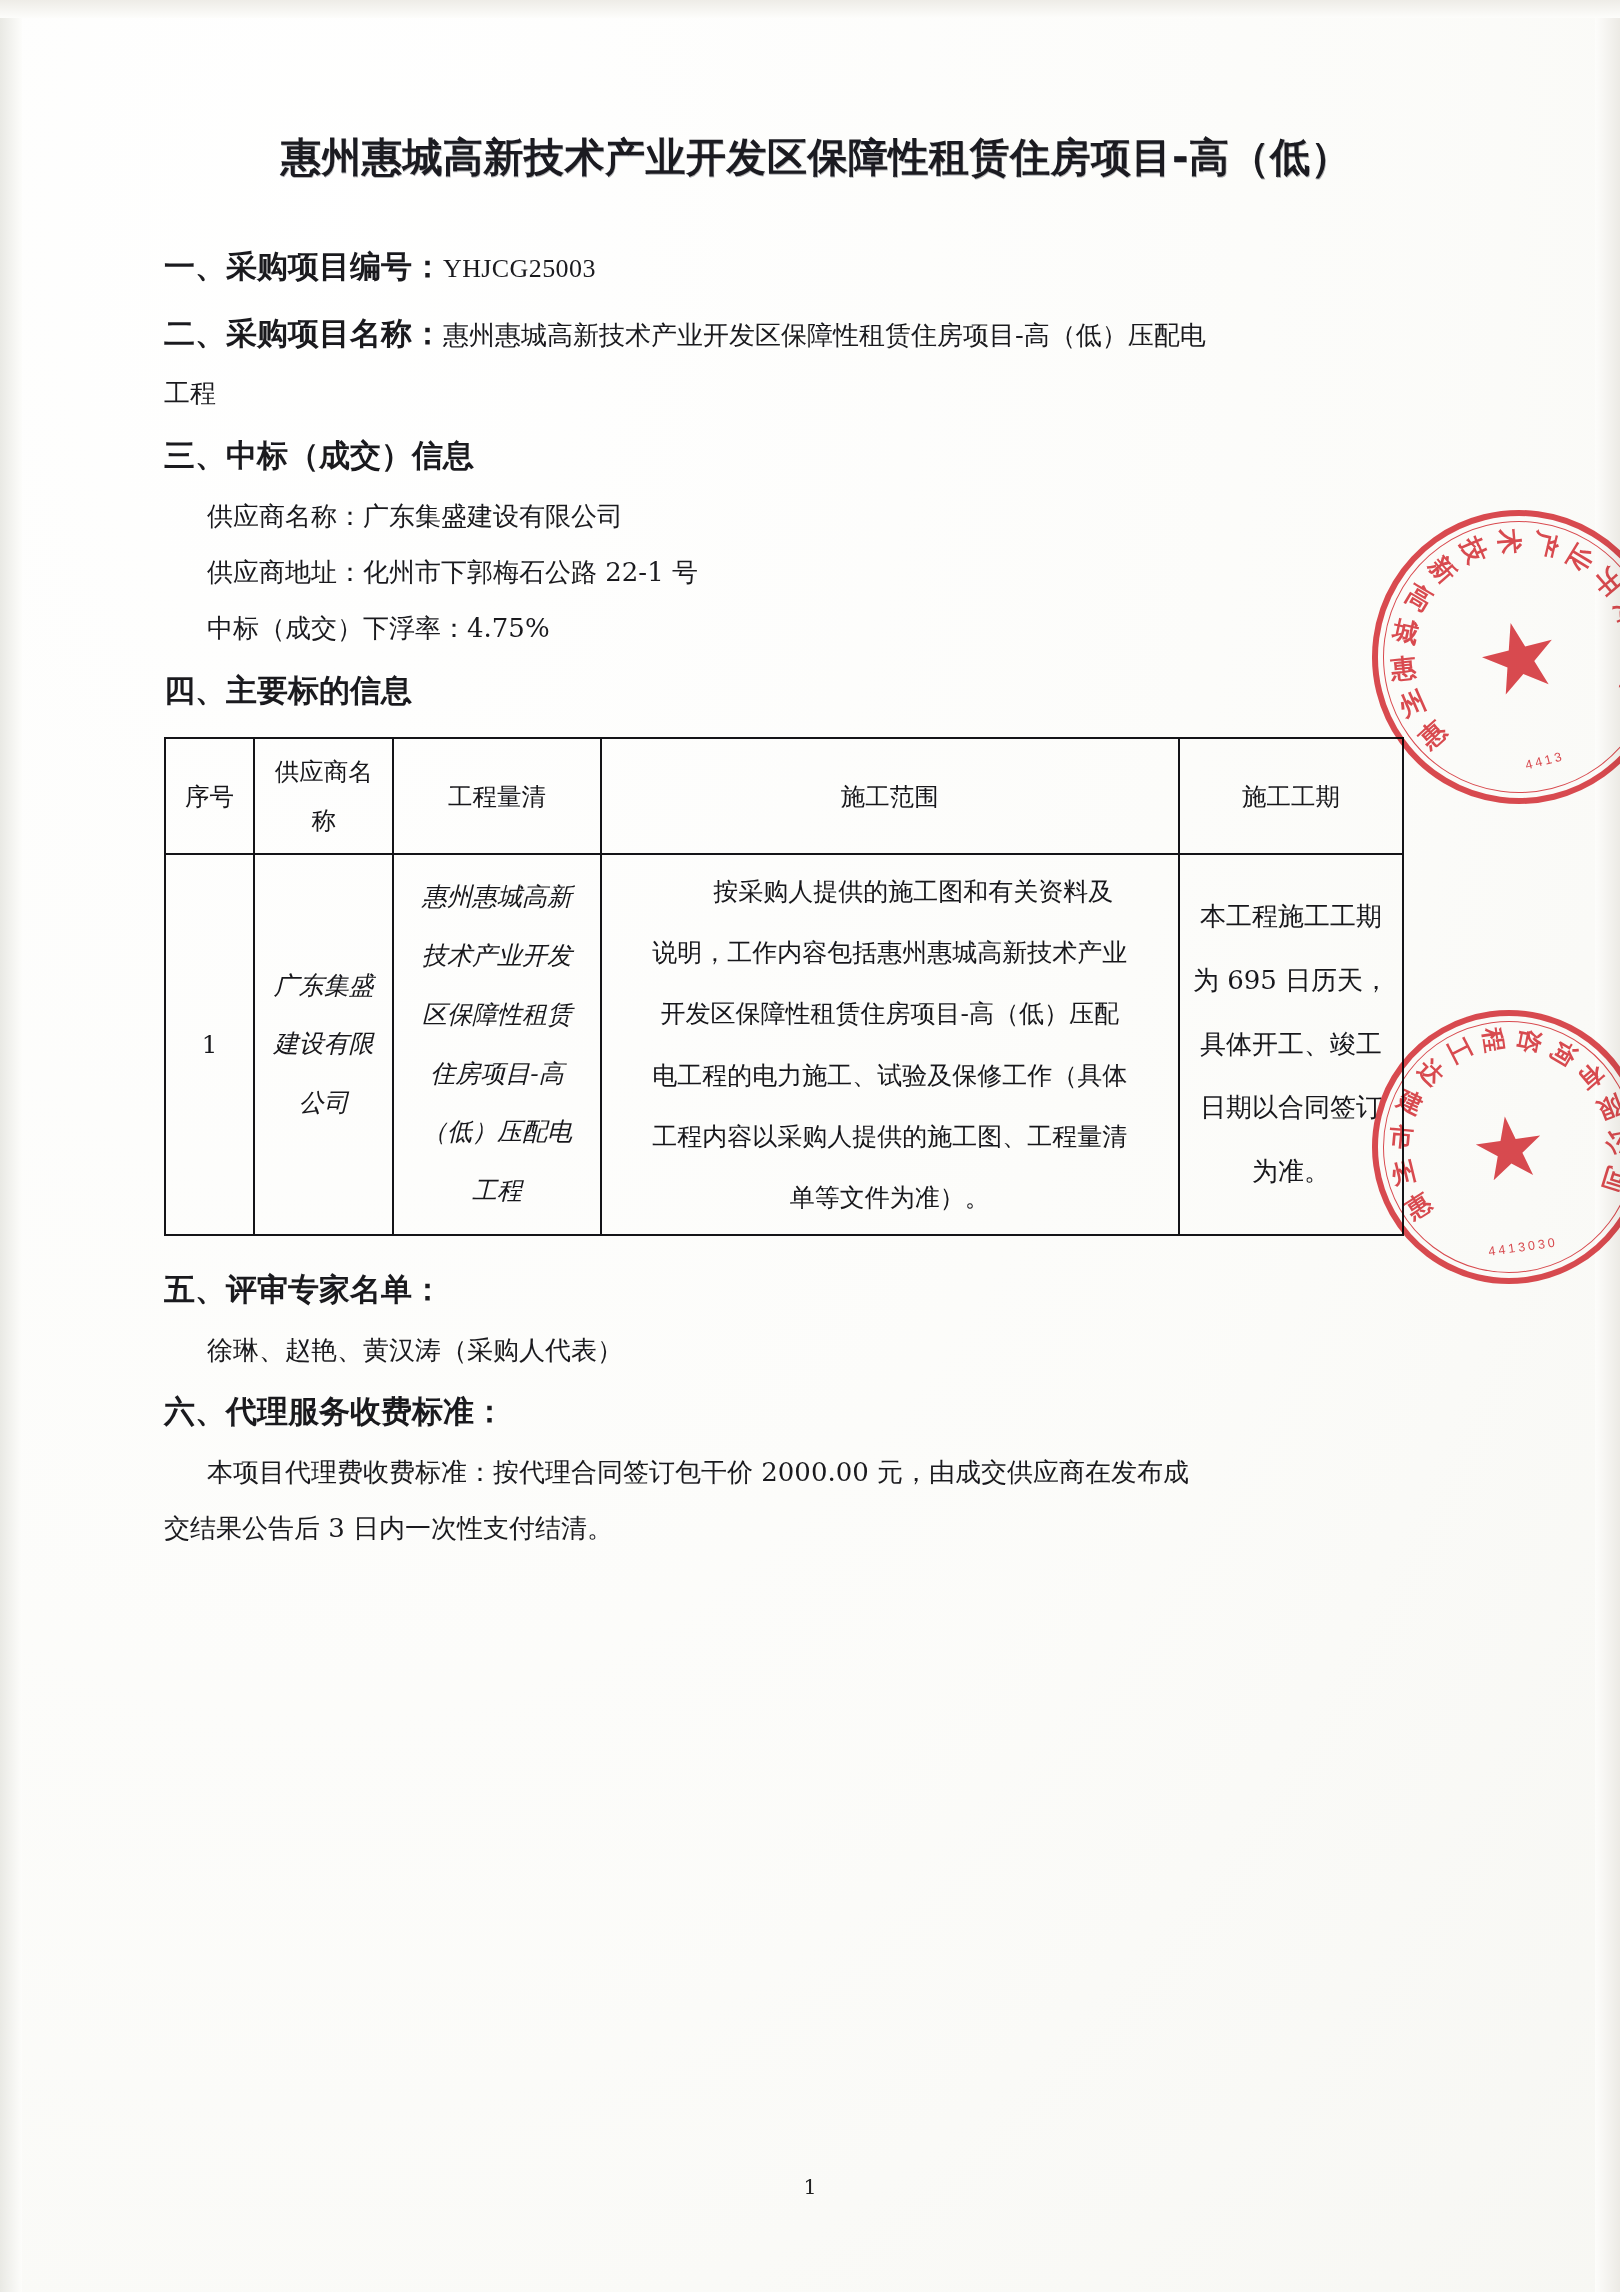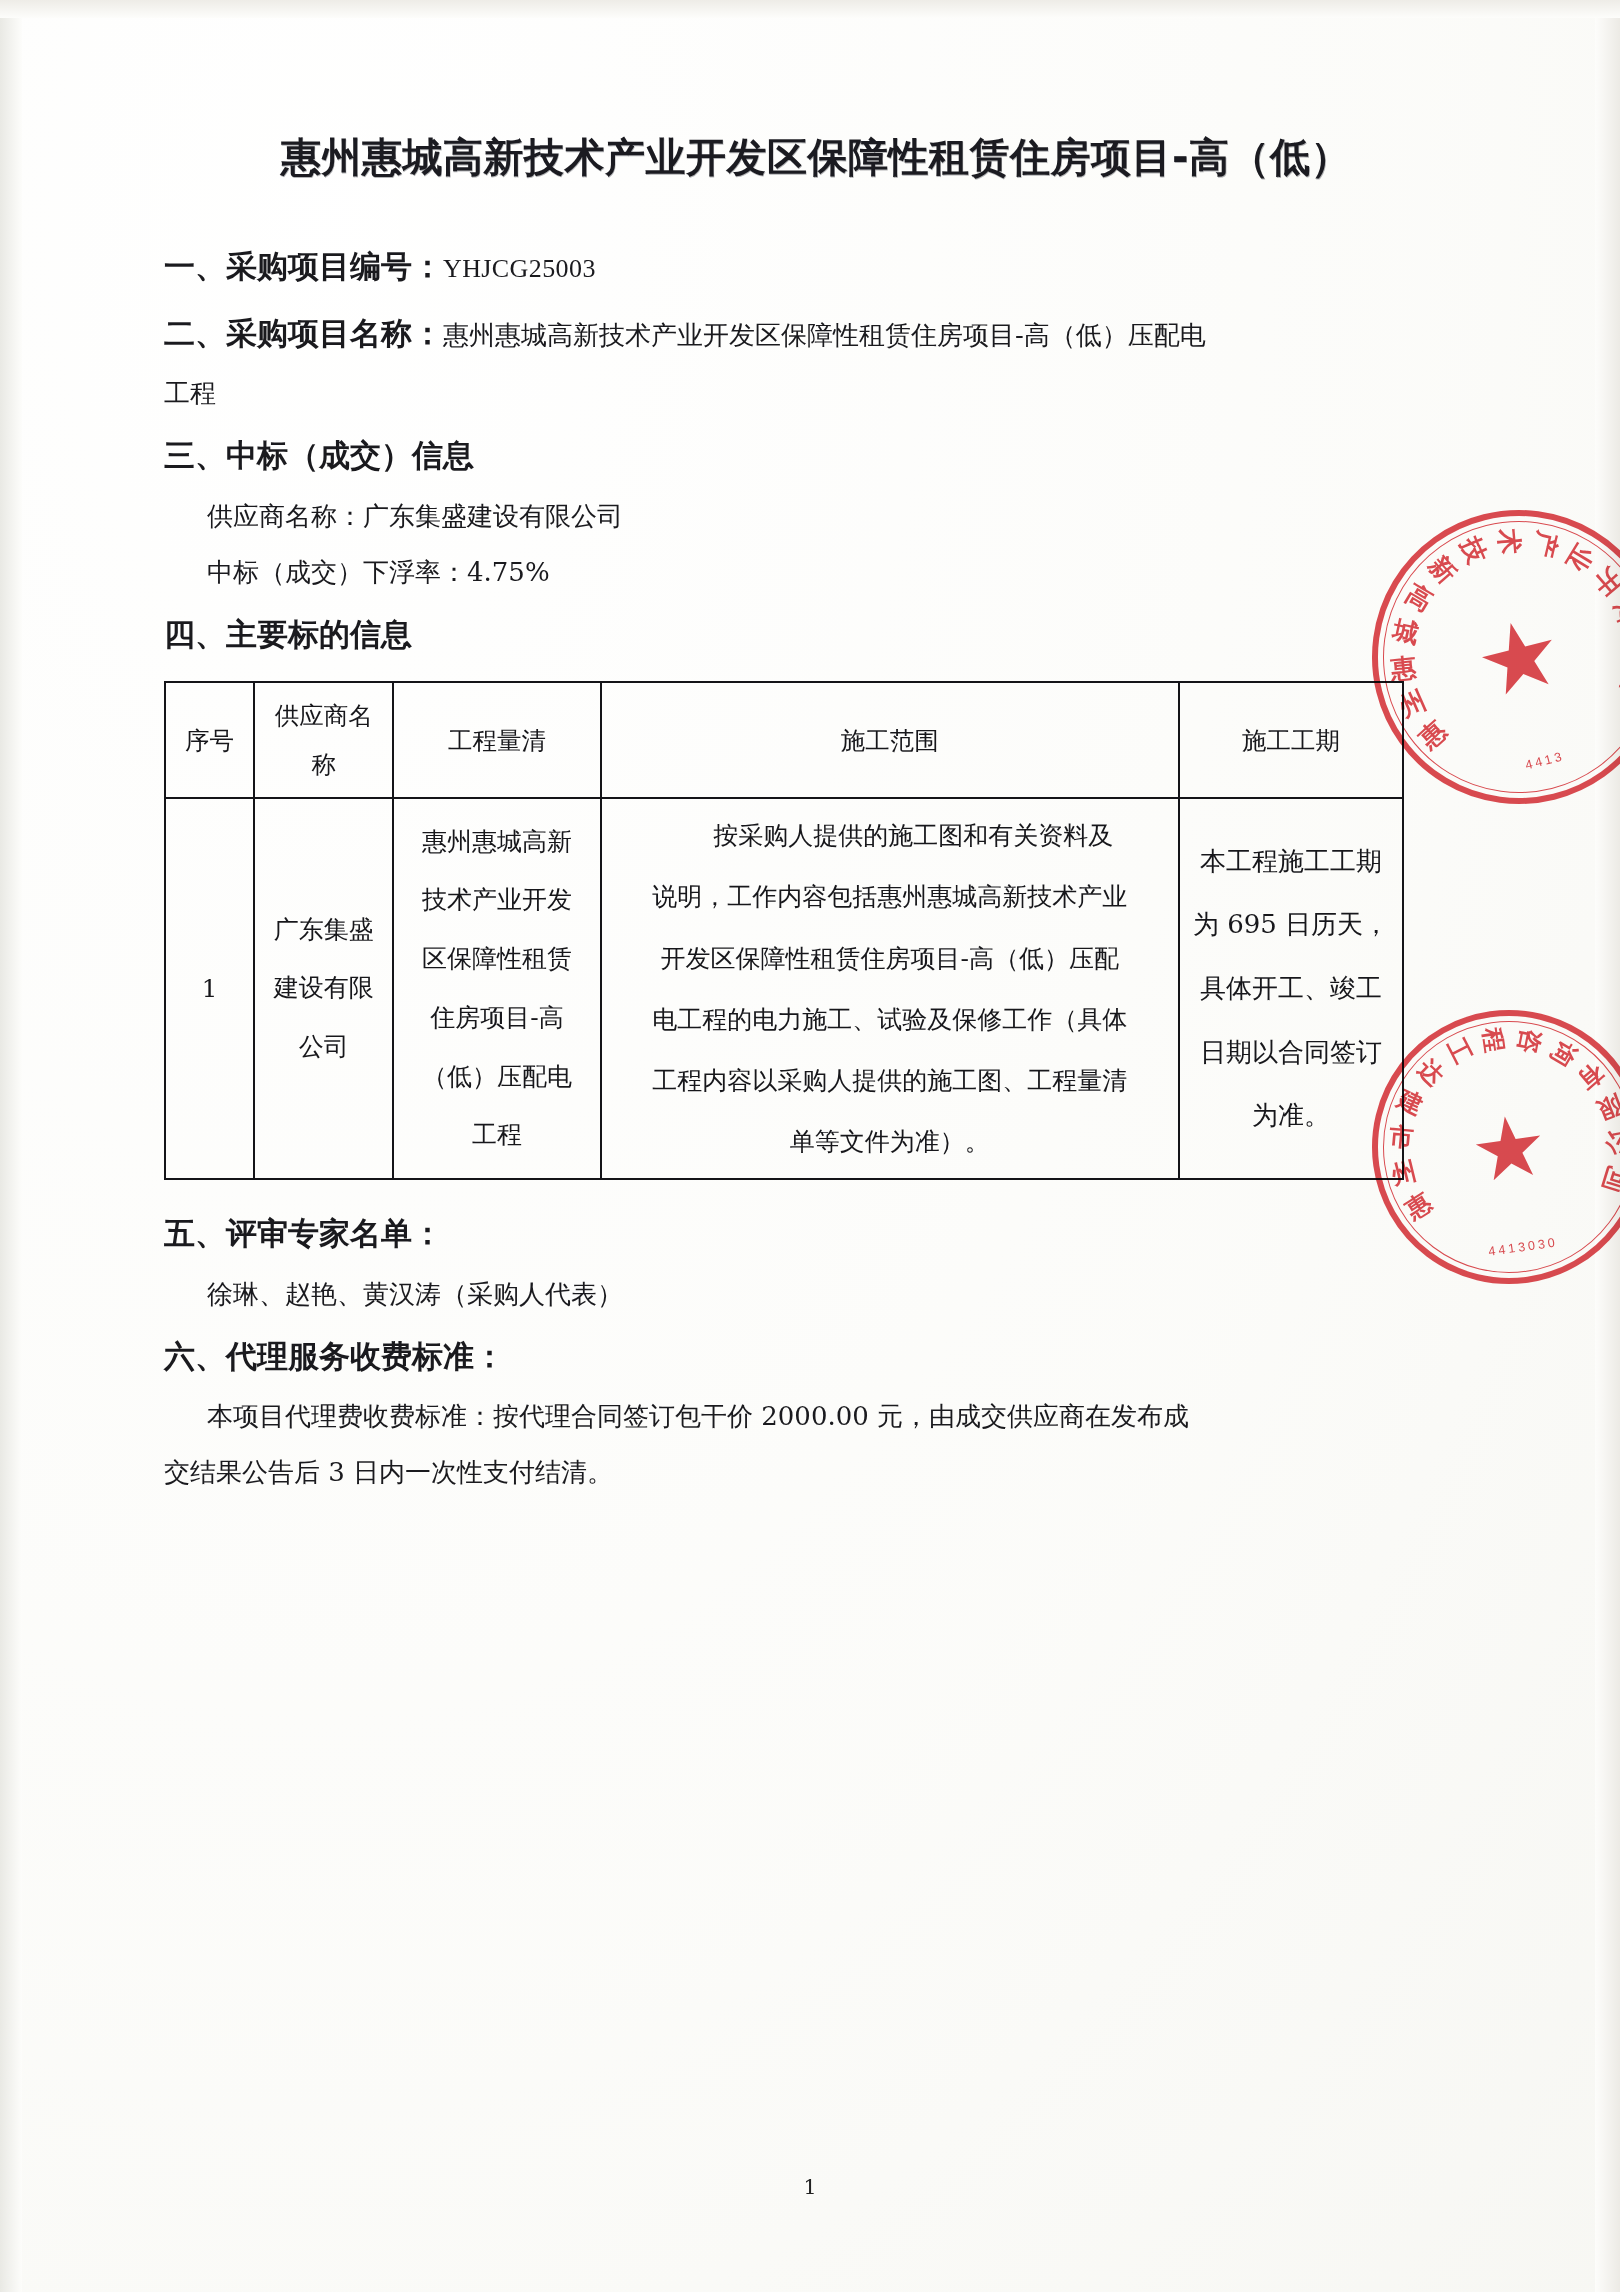--- a/index.html
+++ b/index.html
@@ -92,21 +92,21 @@
     text-align: center;
     line-height: 2.0;
   }
   table.bid-table thead td { height: 116px; }
   .col-no    { width: 80px; }
   .col-sup   { width: 125px; }
   .col-proj  { width: 186px; }
   .col-scope { width: 519px; }
   .col-dur   { width: 201px; }
 
-  .cell-stack { display: block; }
+  .cell-stack { display: block; font-style: italic; }
   .cell-stack span { display: block; line-height: 2.0; }
   .scope-cell { text-align: left; padding: 9.8px 5.9px 9.8px 7.8px; }
   .scope-cell span { display: block; line-height: 2.45; font-size: 25px; white-space: nowrap; }
   .scope-cell span.first { text-indent: 47px; }
   .dur-cell { text-align: left; padding-left: 9.8px; }
   .dur-cell span { display: block; line-height: 2.45; font-size: 26px; white-space: nowrap; }
   .dur-cell span.last { text-align: center; }
   .proj-cell span, .sup-cell span { line-height: 2.35; font-size: 25px; }
 
   .page-number {
@@ -204,20 +204,23 @@
     </div>
     <div class="runline">
       <span class="mix-body">工程</span>
     </div>
 
     <div class="runline">
       <span class="mix-head">三、中标（成交）信息</span>
     </div>
     <div class="runline indent2">
       <span class="mix-body">供应商名称：广东集盛建设有限公司</span>
+    </div>
+    <div class="runline indent2">
+      <span class="mix-body">供应商地址：化州市下郭梅石公路 22-1 号</span>
     </div>
     <div class="runline indent2">
       <span class="mix-body">中标（成交）下浮率：4.75%</span>
     </div>
 
     <div class="runline">
       <span class="mix-head">四、主要标的信息</span>
     </div>
 
     <table class="bid-table">

